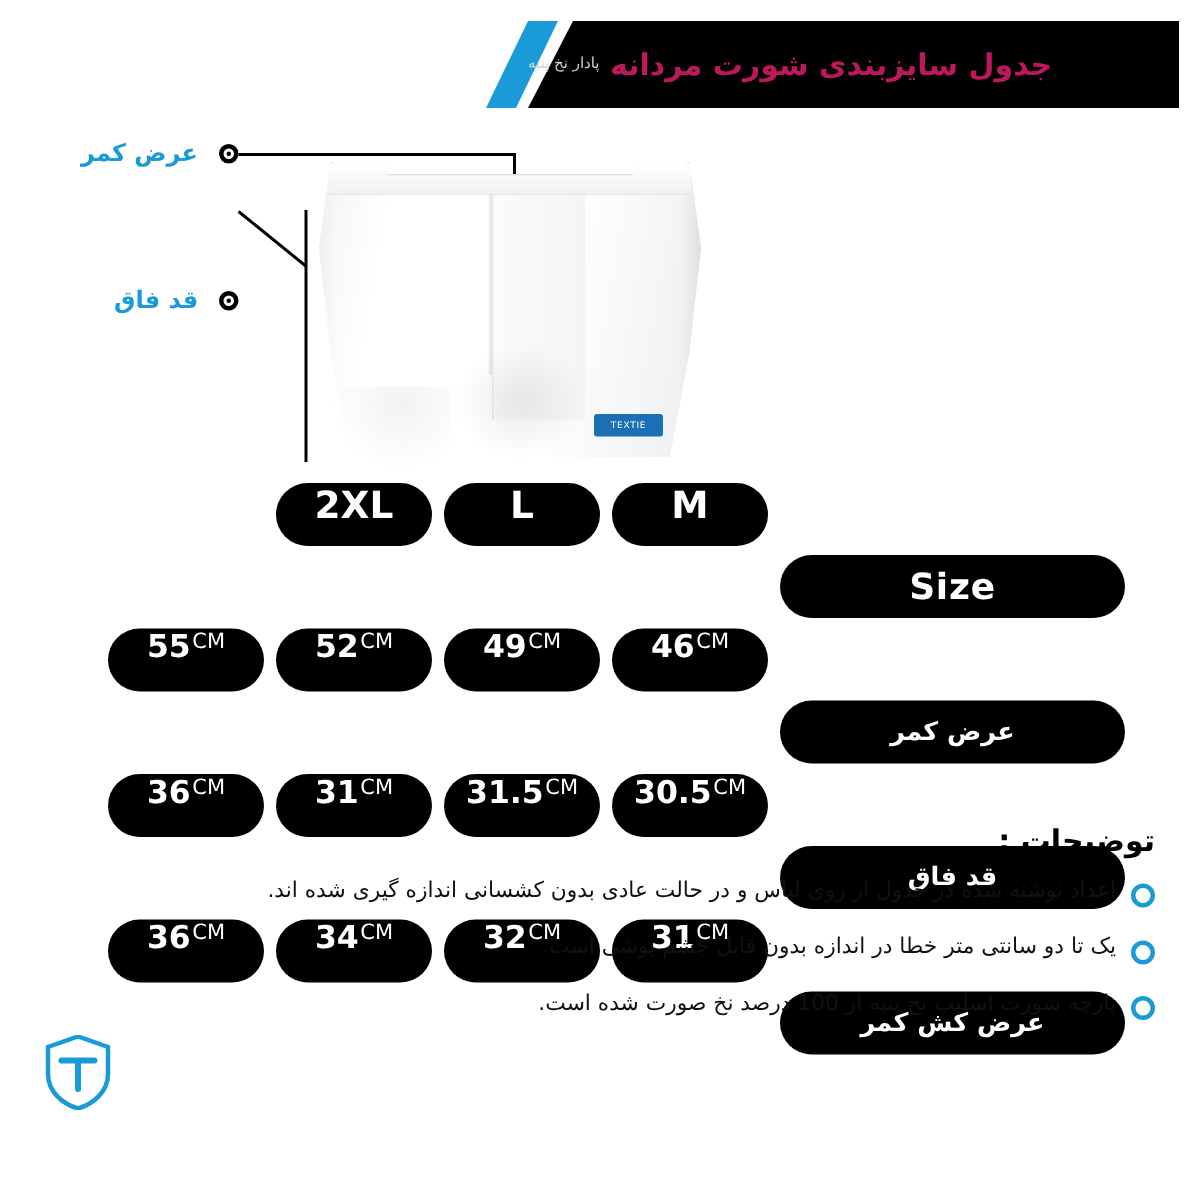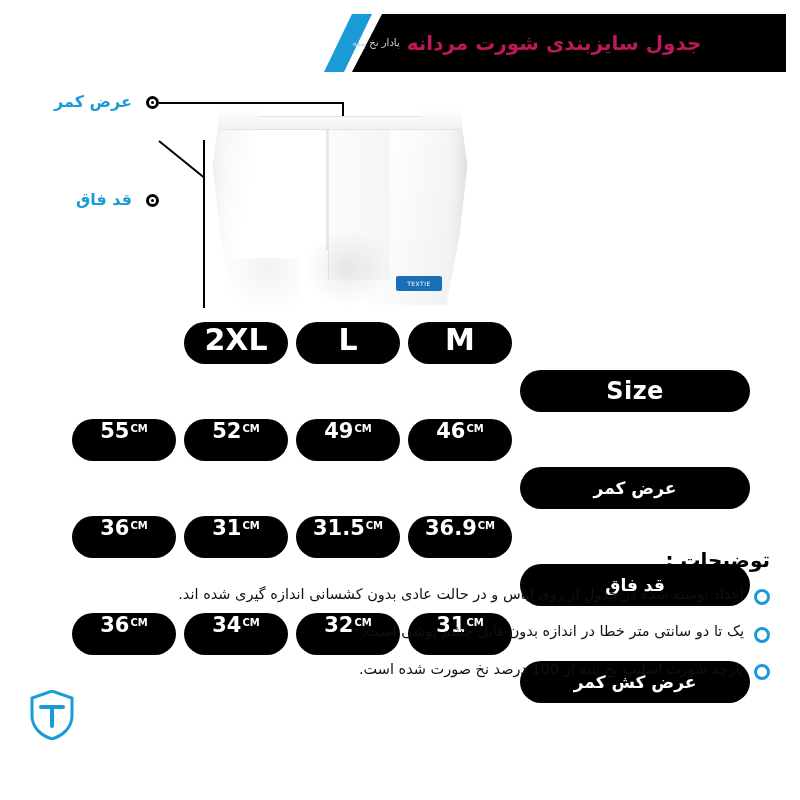--- a/index.html
+++ b/index.html
@@ -192,22 +192,22 @@
   }
   .cell-label.size-head { font-size: 24px; letter-spacing: .5px; }
   .cell-val {
     width: 104px; height: 42px;
     background: #000; color: #fff;
     border-radius: 21px;
     display: flex; align-items: baseline; justify-content: center;
     font-size: 21px; font-weight: bold;
     gap: 1px;
   }
-  .cell-val.head { font-size: 30px; }
-  .cell-val .unit { font-size: 10px; font-weight: bold; transform: translateY(-6px); }
+  .cell-val.head { font-size: 25px; }
+  .cell-val .unit { font-size: 14px; font-weight: normal; transform: translateY(-6px); }
 
   
   .notes {
     position: absolute;
     left: 30px; top: 548px;
     width: 740px;
     direction: rtl;
     text-align: right;
   }
   .notes-title {
@@ -323,21 +323,21 @@
         </div>
       <div class="cell-val">
           <span>31</span>
           <span class="unit">CM</span>
         </div>
       <div class="cell-val">
           <span>31.5</span>
           <span class="unit">CM</span>
         </div>
       <div class="cell-val">
-          <span>36.9</span>
+          <span>30.5</span>
           <span class="unit">CM</span>
         </div>
       <div class="cell-label">قد فاق</div>
     </div>
 
     <div class="trow">
       <div class="cell-val">
           <span>36</span>
           <span class="unit">CM</span>
         </div>

